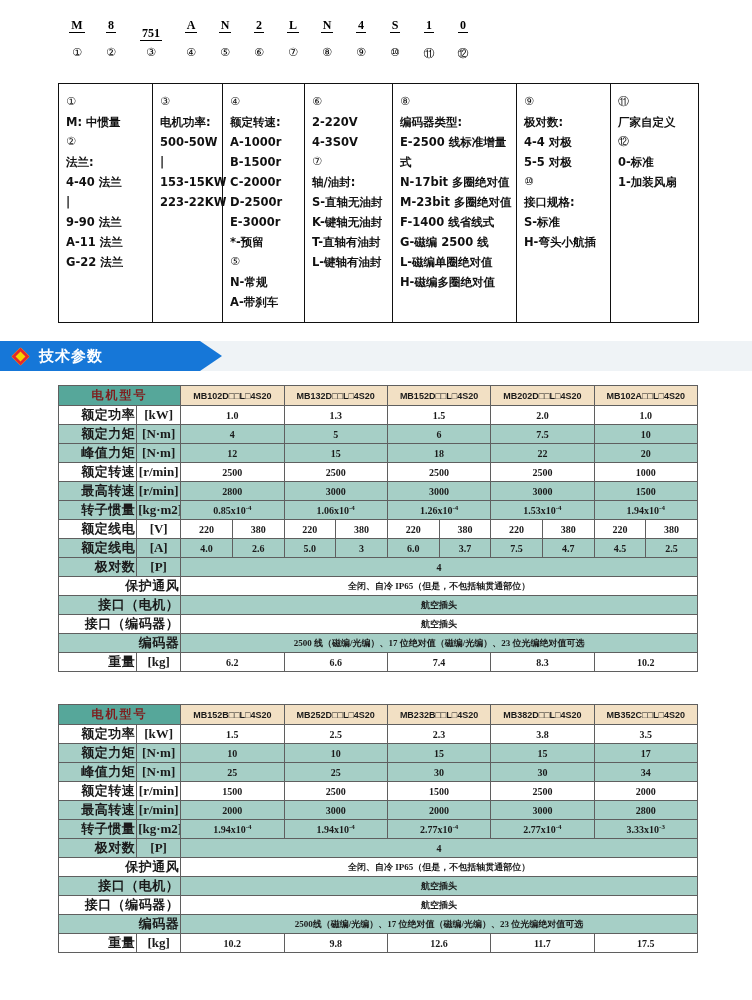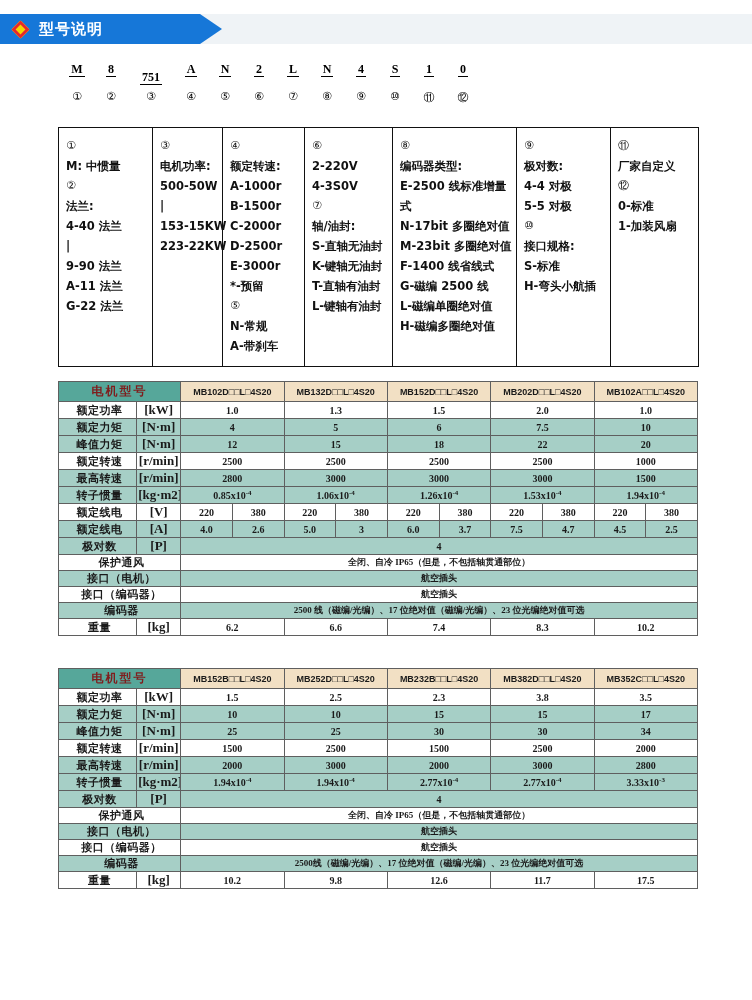--- a/index.html
+++ b/index.html
@@ -131,50 +131,43 @@
   }
   .spec .hdr-model {
     background: #f2e0c4;
     font-size: 9px;
     font-family: "Liberation Sans", sans-serif;
     letter-spacing: 0;
     height: 20px;
   }
   .spec .rowname {
     background: #ffffff;
-    text-align: center;
+    text-align: right;
     padding-left: 5px;
     font-family: "DejaVu Sans", sans-serif;
-    font-size: 11px;
+    font-size: 13px;
     letter-spacing: 0.5px;
   }
   .spec .unit {
     background: #ffffff;
     font-family: "Liberation Serif", serif;
     font-size: 13px;
   }
   .spec tr.shaded td { background: #a6cfc6; }
   .spec tr.shaded td.rowname, .spec tr.shaded td.unit { background: #a6cfc6; }
   .spec tr.plain td { background: #ffffff; }
   .spec .sub { font-size: 9px; }
   sup { font-size: 7px; vertical-align: super; }
   .spacer { height: 18px; }
 </style>
 </head>
 <body>
 
 <div class="page">
 
-  <div class="banner" style="margin-top:14px;">
-    <div class="banner-tail"></div>
-    <div class="banner-fill"></div>
-    <div class="banner-arrow"></div>
-    <div class="banner-diamond"></div>
-    <div class="banner-title">型号说明</div>
-  </div>
 
   <div class="code-strip">
     <div class="code-row" id="code-row">
         <div class="code-cell"><span>M</span></div>
         <div class="code-cell"><span>8</span></div>
         <div class="code-cell wide"><span>751</span></div>
         <div class="code-cell"><span>A</span></div>
         <div class="code-cell"><span>N</span></div>
         <div class="code-cell"><span>2</span></div>
         <div class="code-cell"><span>L</span></div>
@@ -281,20 +274,27 @@
             <span class="ln mark">⑪</span>
             <span class="ln cn">厂家自定义</span>
             <span class="ln mark">⑫</span>
             <span class="ln cn">0-标准</span>
             <span class="ln cn">1-加装风扇</span>
           </td>
         </tr>
       </tbody>
   </table>
 
+  <div class="banner" style="margin-top:18px;">
+    <div class="banner-tail"></div>
+    <div class="banner-fill"></div>
+    <div class="banner-arrow"></div>
+    <div class="banner-diamond"></div>
+    <div class="banner-title">技术参数</div>
+  </div>
 
   <div id="tables-host">
       <table class="spec">
         <colgroup>
           <col style="width: 78px;">
           <col style="width: 44px;">
           <col style="width: 51.6px;">
           <col style="width: 51.6px;">
           <col style="width: 51.6px;">
           <col style="width: 51.6px;">

